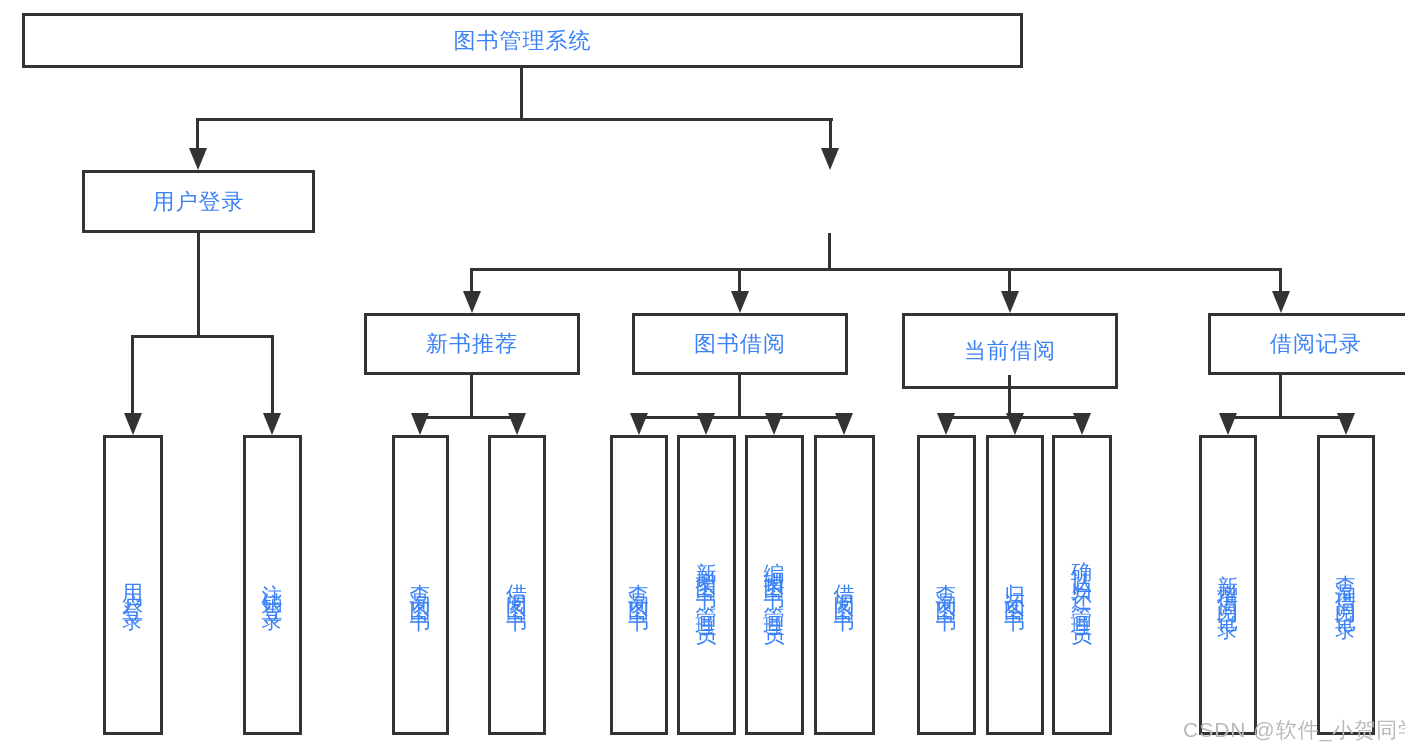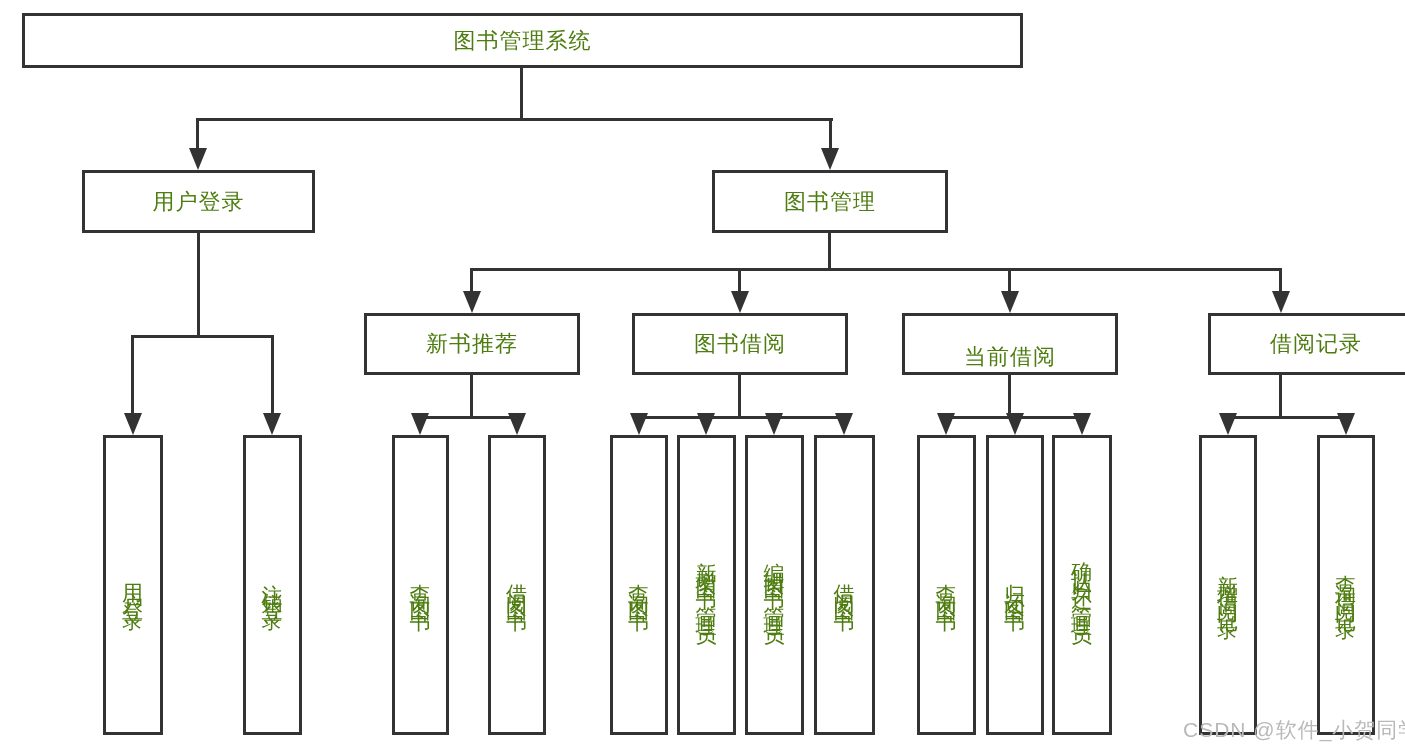--- a/index.html
+++ b/index.html
@@ -4,21 +4,21 @@
 <style>
   html,body{margin:0;padding:0;background:#ffffff;}
   .canvas{
     position:relative;width:1405px;height:747px;background:#ffffff;overflow:hidden;
     font-family:"Liberation Sans","DejaVu Sans",sans-serif;color:#333333;
   }
   .box{
     position:absolute;border:3px solid #333333;background:#ffffff;
     display:flex;align-items:center;justify-content:center;box-sizing:border-box;
   }
-  .box .lbl{font-size:22px;letter-spacing:1px;color:#4d7c0f;white-space:nowrap;}
+  .box .lbl{font-size:22px;letter-spacing:1px;color:#3b82f6;white-space:nowrap;}
   .vbox .lbl{
     writing-mode:vertical-rl;text-orientation:mixed;
     font-size:21px;letter-spacing:9px;line-height:1;white-space:nowrap;
   }
   .seg{position:absolute;background:#333333;}
   .arr{
     position:absolute;width:0;height:0;
     border-left:9px solid transparent;border-right:9px solid transparent;
     border-top:22px solid #333333;
   }
@@ -41,23 +41,20 @@
     <div class="seg" style="left:196px;top:118px;width:637px;height:3px;"></div>
     <div class="seg" style="left:196px;top:118px;width:3px;height:36px;"></div>
     <div class="seg" style="left:829px;top:118px;width:3px;height:36px;"></div>
     <div class="arr" style="left:189px;top:148px;"></div>
     <div class="arr" style="left:821px;top:148px;"></div>
   </div>
 
   <div class="box" style="left:82px;top:170px;width:233px;height:63px;">
     <span class="lbl">用户登录</span>
   </div>
-  <div class="box" style="left:712px;top:170px;width:236px;height:63px;">
-    <span class="lbl">图书管理</span>
-  </div>
 
   <div>
     <div class="seg" style="left:197px;top:233px;width:3px;height:102px;"></div>
     <div class="seg" style="left:131px;top:335px;width:143px;height:3px;"></div>
     <div class="seg" style="left:131px;top:335px;width:3px;height:82px;"></div>
     <div class="seg" style="left:271px;top:335px;width:3px;height:82px;"></div>
     <div class="arr" style="left:124px;top:413px;"></div>
     <div class="arr" style="left:263px;top:413px;"></div>
   </div>
 
@@ -73,21 +70,21 @@
     <div class="arr" style="left:1001px;top:291px;"></div>
     <div class="arr" style="left:1272px;top:291px;"></div>
   </div>
 
   <div class="box" style="left:632px;top:313px;width:216px;height:62px;">
     <span class="lbl">图书借阅</span>
   </div>
   <div class="box" style="left:364px;top:313px;width:216px;height:62px;">
     <span class="lbl">新书推荐</span>
   </div>
-  <div class="box" style="left:902px;top:313px;width:216px;height:62px;align-items:flex-end;">
+  <div class="box" style="left:902px;top:313px;width:216px;height:76px;">
     <span class="lbl">当前借阅</span>
   </div>
   <div class="box" style="left:1208px;top:313px;width:216px;height:62px;">
     <span class="lbl">借阅记录</span>
   </div>
 
   <div>
     <div class="seg" style="left:470px;top:375px;width:3px;height:44px;"></div>
     <div class="seg" style="left:418px;top:416px;width:101px;height:3px;"></div>
     <div class="arr" style="left:411px;top:413px;"></div>

